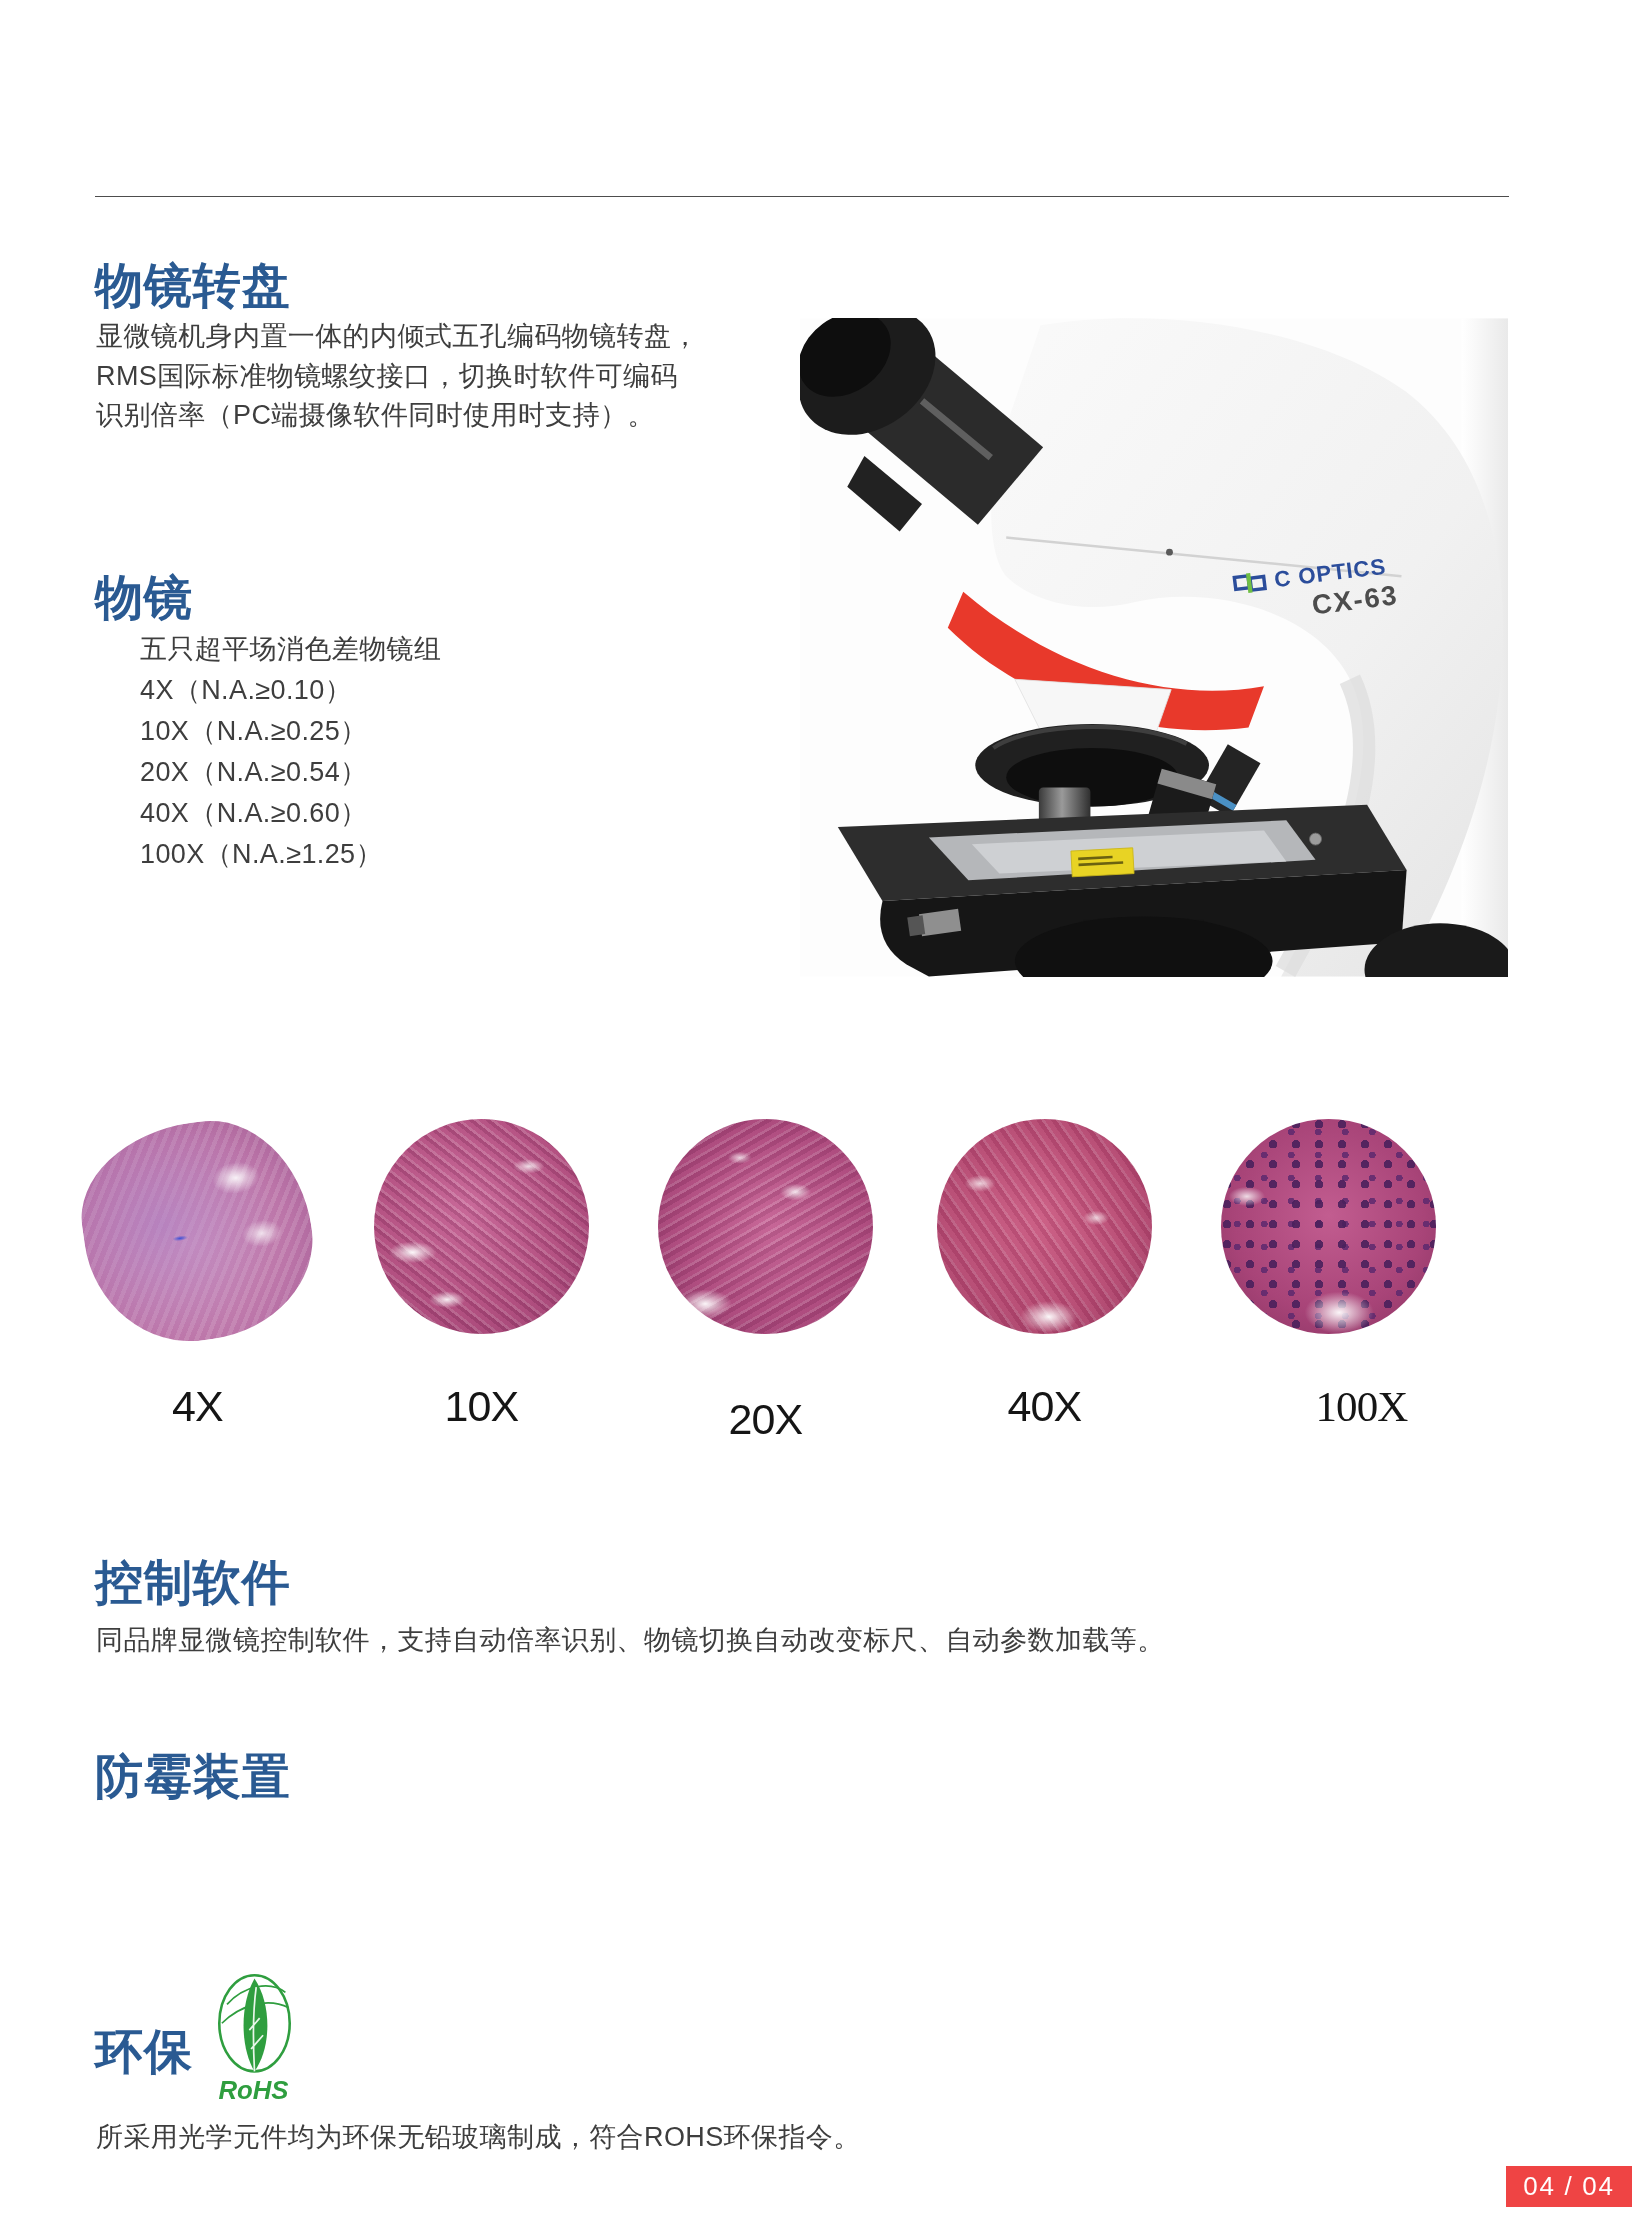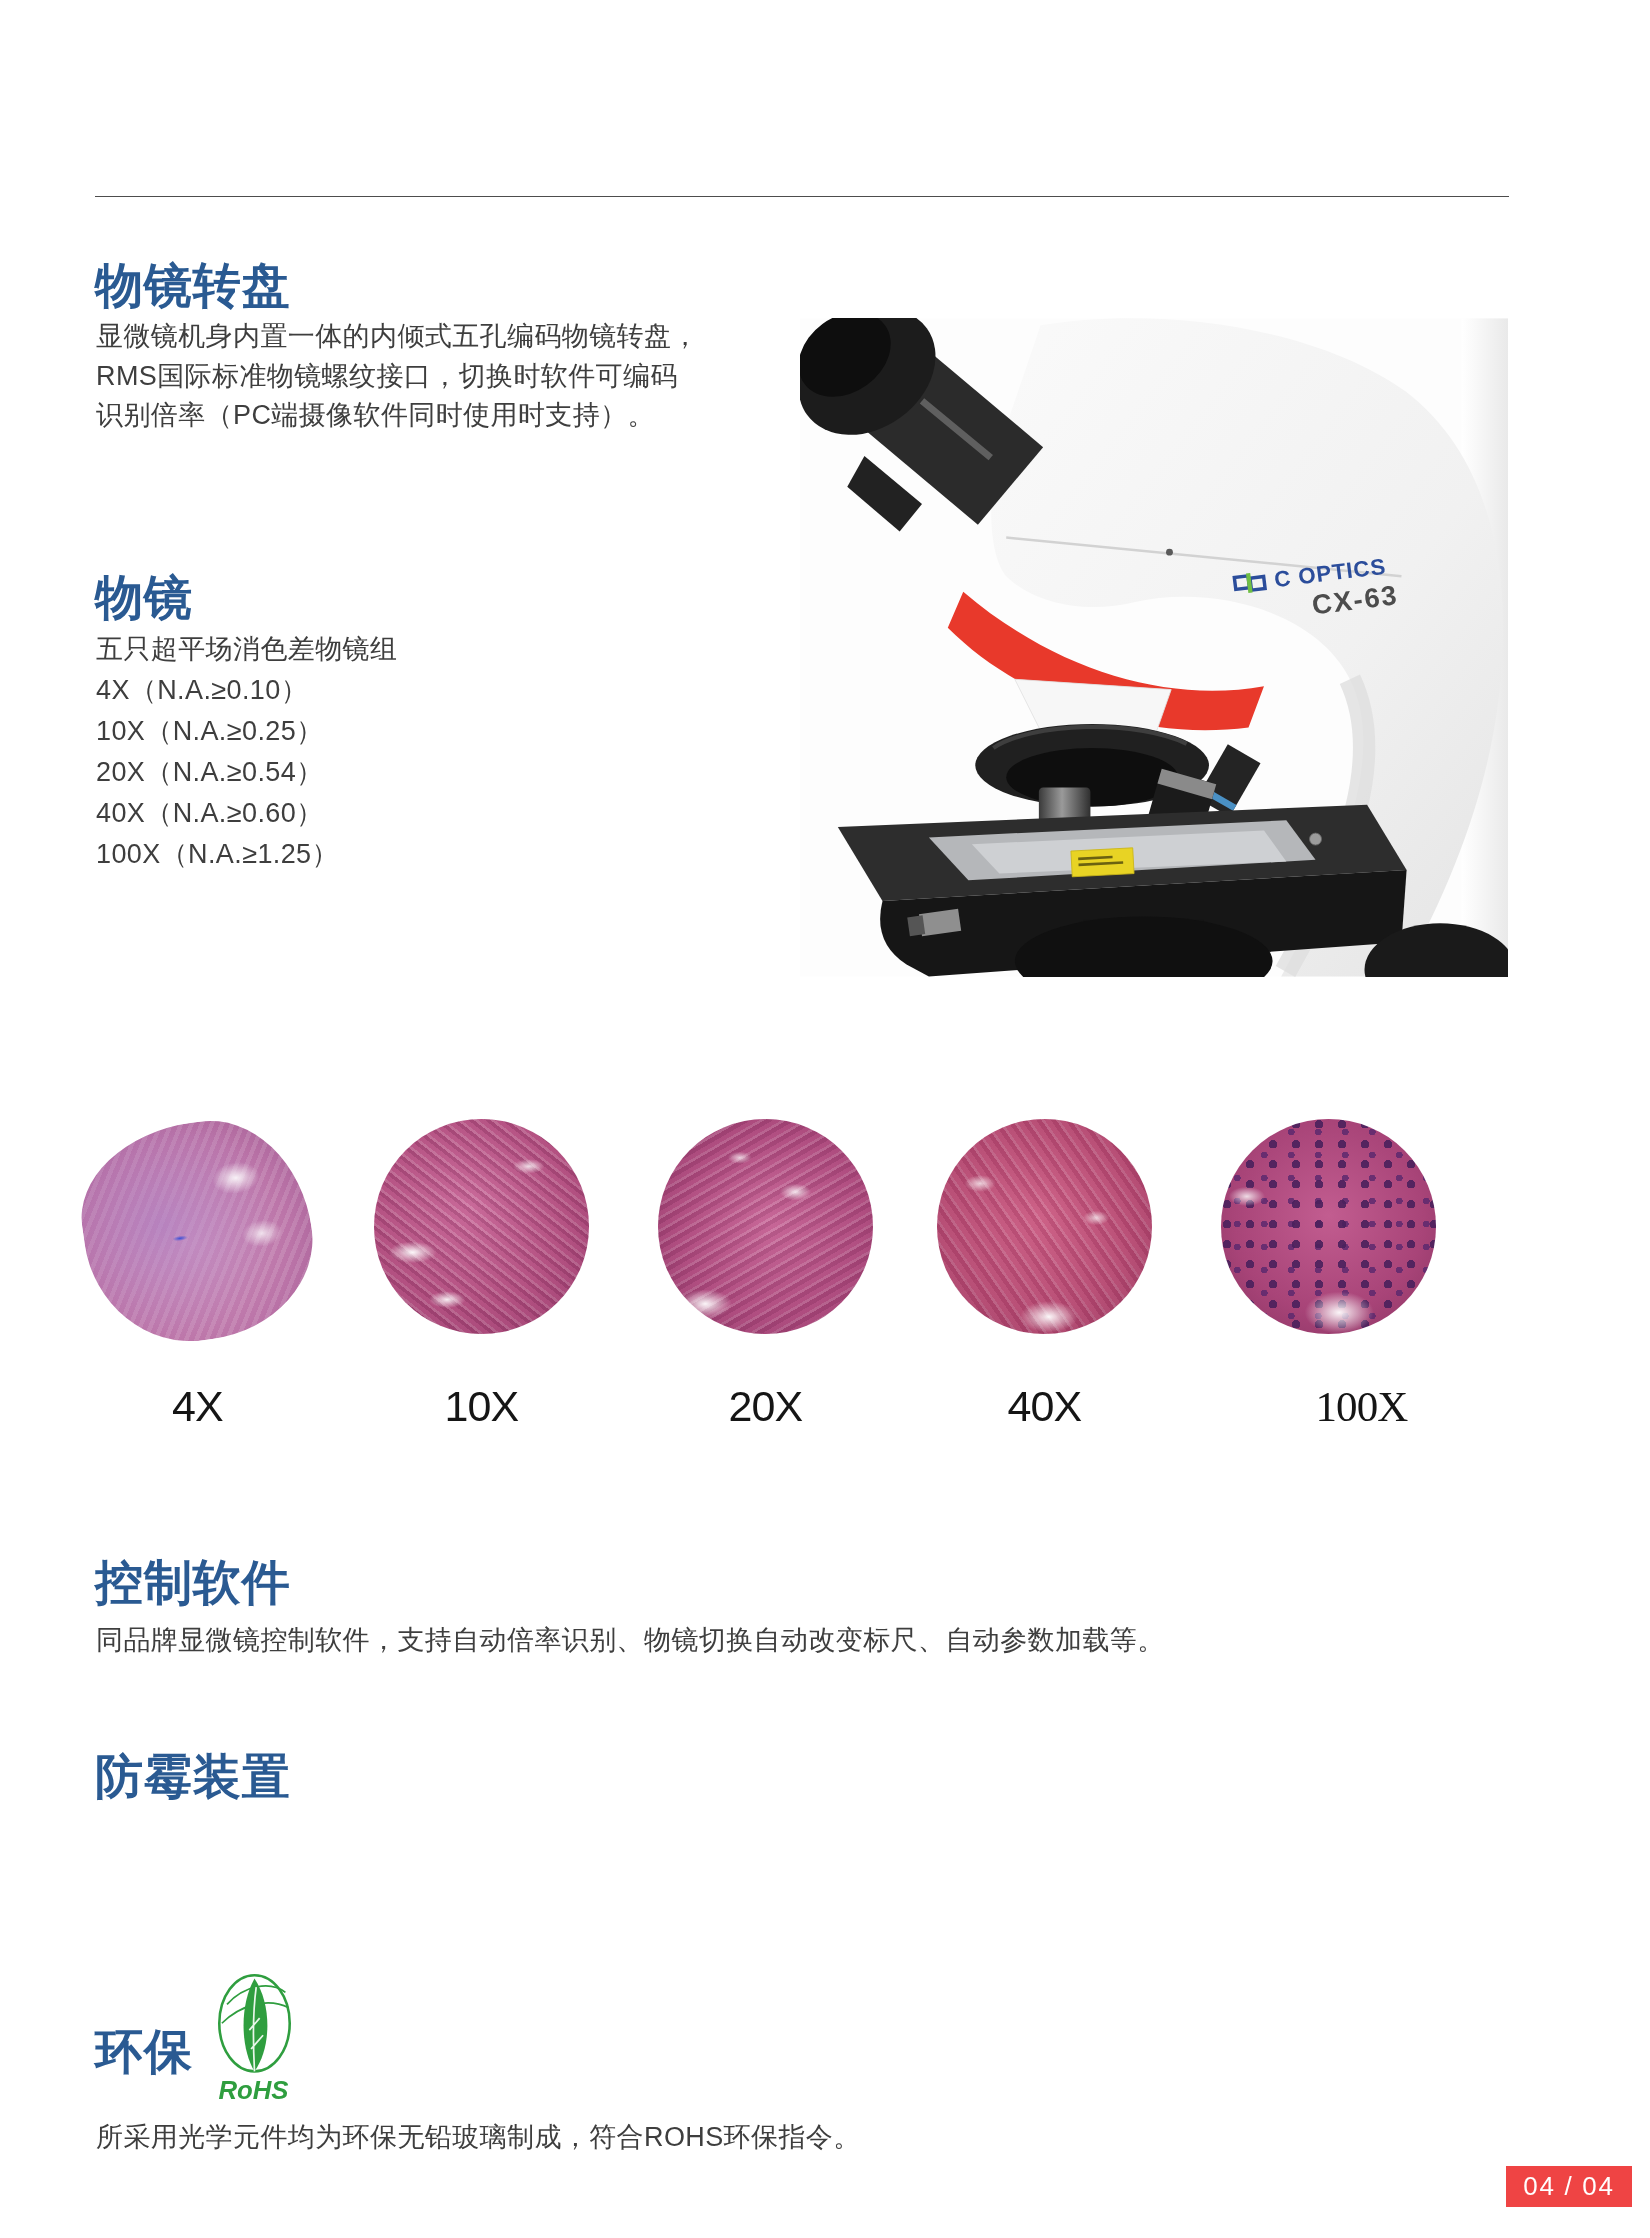--- a/index.html
+++ b/index.html
@@ -13,21 +13,21 @@
   }
   .sec-title{
     position:absolute; left:95px; margin:0;
     font-size:48px; font-weight:600; color:#2a5a92; letter-spacing:0.9px;
   }
   .body-text{
     position:absolute; left:96px; margin:0;
     font-size:27px; color:#3e3e3e; line-height:40px; letter-spacing:0.4px;
   }
   .obj-list{ position:absolute; left:96px; top:629px; margin:0; }
-  .obj-list div{ font-size:27px; color:#3e3e3e; line-height:41px; letter-spacing:0.4px; }
+  .obj-list div{ font-size:27px; color:#3e3e3e; line-height:41px; letter-spacing:0.4px;margin-left:44px; }
 
   
   .product-photo{ position:absolute; left:800px; top:318px; width:708px; height:659px; }
 
   
   .tissue{ position:absolute; top:1119px; width:215px; height:215px; border-radius:50%; }
   .tissue.blob{
     left:84px; top:1123px; width:227px; height:217px;
     border-radius:56% 44% 52% 48% / 42% 58% 46% 54%;
     transform:rotate(-8deg);
@@ -74,21 +74,21 @@
       radial-gradient(circle 4.3px at 6px 5.2px, rgba(74,32,92,.9) 97%, transparent),
       radial-gradient(circle 3.4px at 16.3px 13px, rgba(93,41,110,.85) 97%, transparent),
       radial-gradient(circle at 50% 45%, #c25d90, #a84478 60%, #8f3766 90%);
     background-size:auto, auto, 23px 20px, 27px 23px, auto;
   }
   .sample-label{
     position:absolute; top:1382px; width:215px; margin:0;
     text-align:center; font-size:43px; font-weight:500; color:#151515;
     letter-spacing:-0.9px;
   }
-  .lb1{left:90px;} .lb2{left:374px;} .lb3{left:658px;} .lb4{left:937px;} .lb5{left:1254px;font-family:Liberation Serif, serif;}
+  .lb1{left:90px;} .lb2{left:374px;} .lb3{left:658px;margin-top:13px;} .lb4{left:937px;} .lb5{left:1254px;font-family:Liberation Serif, serif;}
 
   
   .rohs-logo{ position:absolute; left:215px; top:1970px; width:79px; height:134px; }
 
   
   .page-badge{
     position:absolute; left:1506px; top:2166px; width:126px; height:41px;
     background:#ef4444; color:#ffffff; font-size:26px; letter-spacing:1.7px;
     display:flex; align-items:center; justify-content:center;
   }

